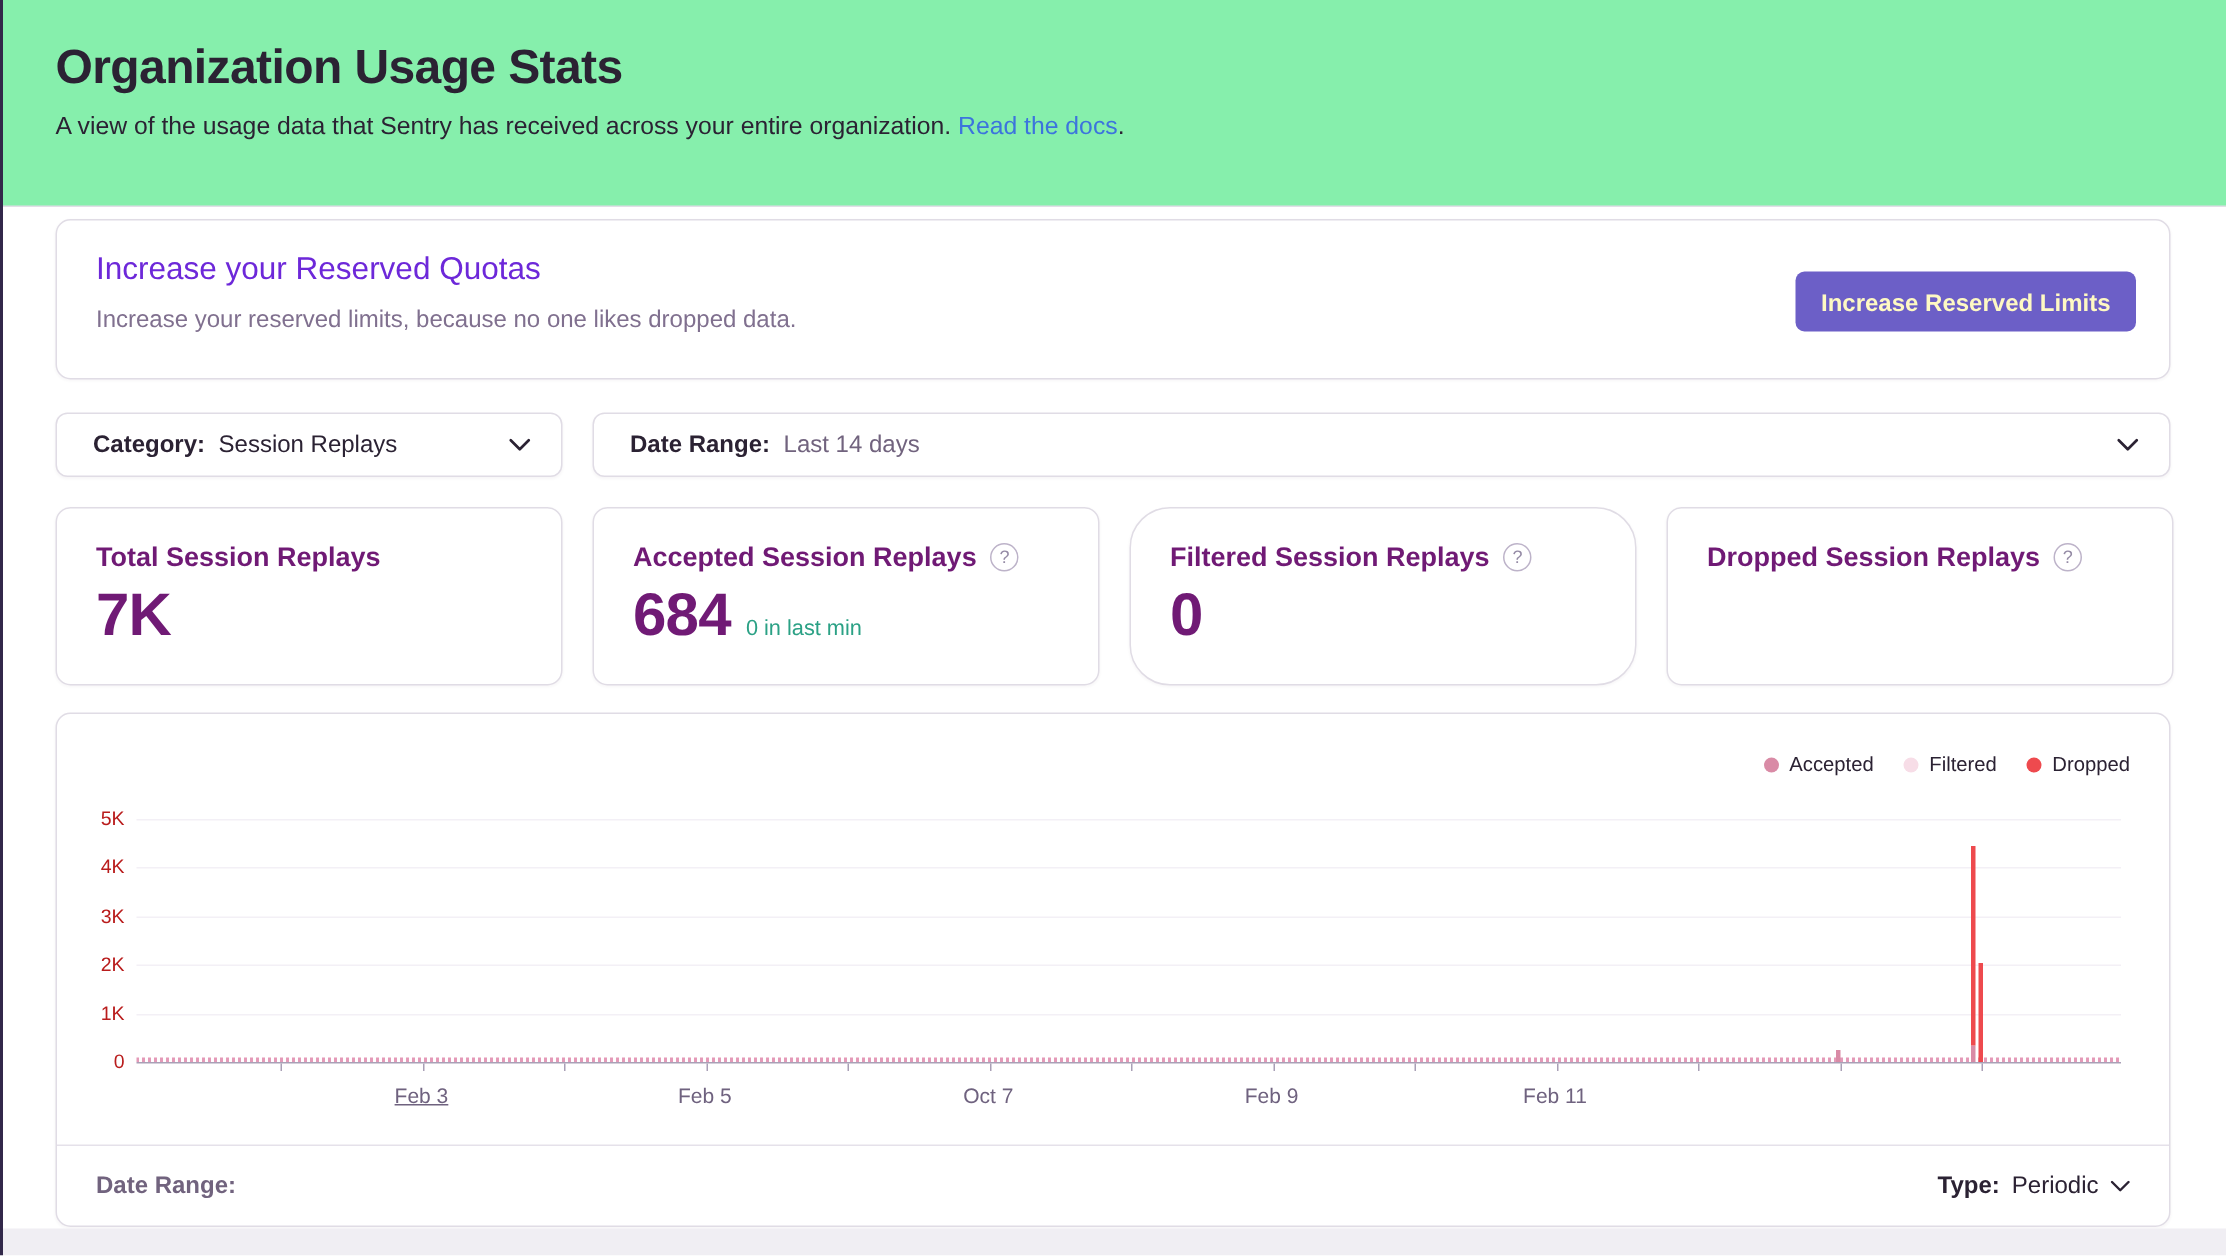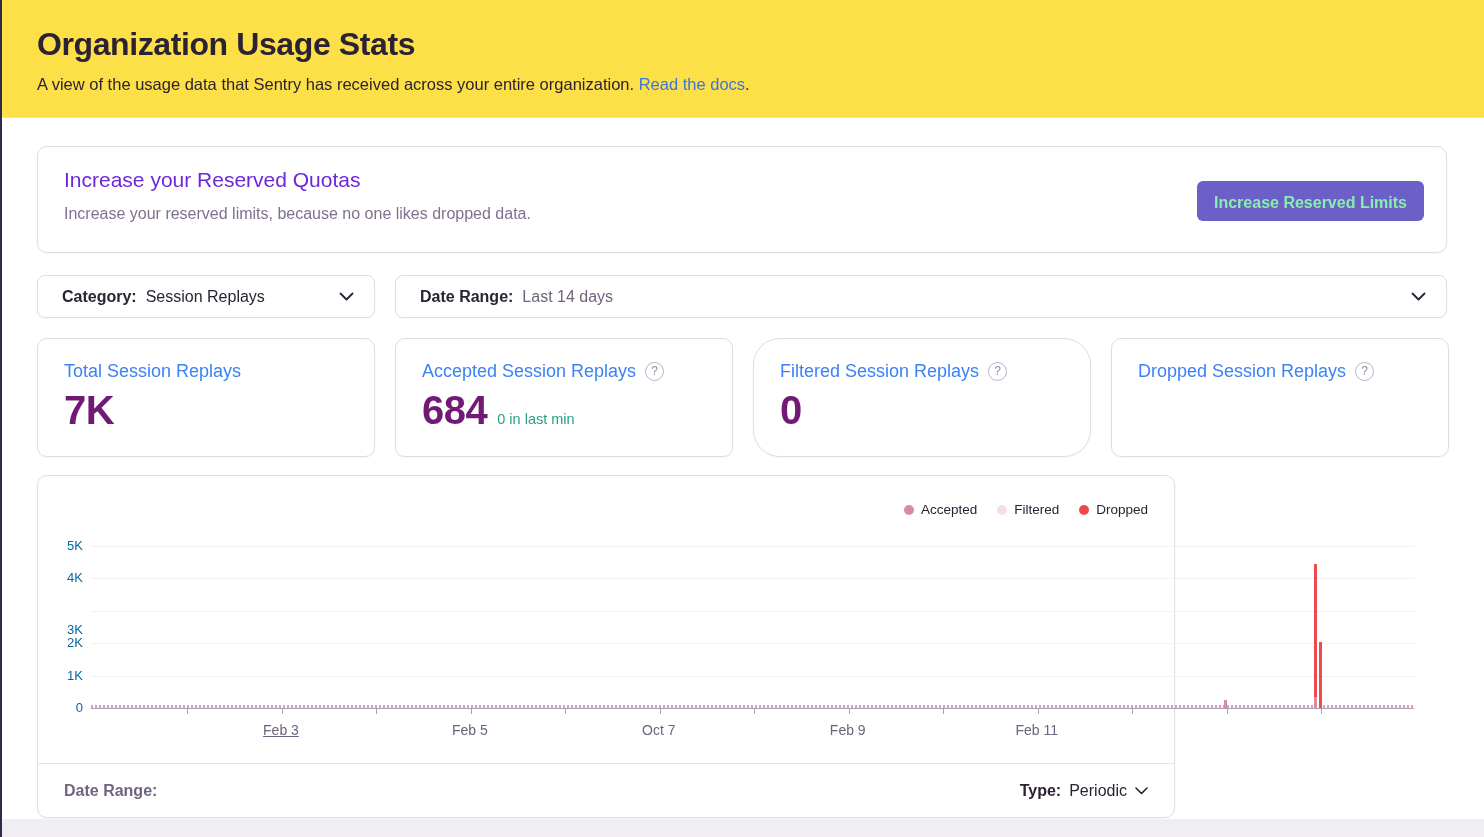--- a/index.html
+++ b/index.html
@@ -7,39 +7,39 @@
   body {
     width:1484px; height:837px; position:relative; overflow:hidden;
     background:#ffffff;
     font-family:"Liberation Sans","DejaVu Sans",sans-serif;
     color:#2b2233;
   }
   .left-edge { position:absolute; left:0; top:0; bottom:0; width:2px; background:#32284a; z-index:20; }
 
   
   .header {
-    position:absolute; top:0; left:0; right:0; height:118px;
-    background:#fde047; border-bottom:1px solid #e2dee7;
+    position:absolute; top:0; left:0; right:0; height:138px;
+    background:#86efac; border-bottom:1px solid #e2dee7;
     padding:26px 0 0 37px;
   }
   .page-title { margin:0; font-size:32px; font-weight:700; color:#2b2233; letter-spacing:-0.4px; }
   .page-subtitle { margin-top:12px; font-size:16.5px; color:#2b2233; }
   .docs-link { color:#3c74dd; text-decoration:none; cursor:pointer; }
 
   
   .panel {
     position:absolute; background:#fff; border:1px solid #e0dce5; border-radius:10px;
     box-shadow:0 1px 2px rgba(43,34,51,0.04);
   }
   .quota-card { left:37px; top:146px; width:1410px; height:107px; padding:21px 22px 0 26px; }
   .quota-title { font-size:21px; color:#6d28d9; }
   .quota-sub { margin-top:13px; font-size:16px; color:#80708f; }
   .quota-btn {
     position:absolute; right:22px; top:34px; height:40px;
-    background:#6c5fc7; color:#86efac; font-weight:700; font-size:16px;
+    background:#6c5fc7; color:#fef9c3; font-weight:700; font-size:16px;
     border:none; border-radius:6px; padding:13px 17px; cursor:pointer;
     font-family:inherit;
   }
 
   
   .dropdown {
     position:absolute; top:275px; height:43px; background:#fff;
     border:1px solid #e0dce5; border-radius:8px;
     box-shadow:0 1px 2px rgba(43,34,51,0.04);
     display:flex; align-items:center; padding:0 20px 0 24px; cursor:pointer;
@@ -49,40 +49,40 @@
   .dd-daterange { left:395px; width:1052px; }
   .dd-label { font-weight:700; color:#2b2233; margin-right:9px; }
   .dd-value { color:#2b2233; }
   .dd-value.muted { color:#71637e; }
   .dd-spacer { flex:1; }
   .chev { flex:none; }
 
   
   .score-card { top:338px; width:338px; height:119px; padding:22px 20px 0 26px; }
   .sc-title-row { display:flex; align-items:center; gap:9px; }
-  .sc-title { font-size:18px; font-weight:400; color:#3b82f6; }
+  .sc-title { font-size:18px; font-weight:700; color:#701a75; }
   .help-icon {
     width:19px; height:19px; border-radius:50%; border:1px solid #bdb3c9;
     color:#948aa5; font-size:12px; line-height:17px; text-align:center;
     flex:none; cursor:pointer;
   }
   .sc-value-row { margin-top:6px; display:flex; align-items:baseline; gap:10px; }
   .sc-value { font-size:40px; font-weight:600; color:#701a75; letter-spacing:-0.5px; }
   .sc-trend { font-size:14.5px; color:#2ba185; }
 
   
-  .chart-panel { left:37px; top:475px; width:1138px; height:343px; }
+  .chart-panel { left:37px; top:475px; width:1410px; height:343px; }
   .legend { position:absolute; top:26px; right:26px; display:flex; gap:20px; z-index:3; }
   .legend-item { display:flex; align-items:center; gap:7px; font-size:13.5px; color:#2b2233; cursor:pointer; }
   .legend-dot { width:10px; height:10px; border-radius:50%; flex:none; }
   .gridline { position:absolute; height:1px; background:#f3f0f6; }
   .axis-line { position:absolute; height:1px; background:#a9a0b6; }
   .accepted-strip { position:absolute; height:3px;
     background:repeating-linear-gradient(90deg,#e49ab8 0 2px,rgba(228,154,184,0) 2px 4px); }
-  .y-label { position:absolute; width:42px; text-align:right; font-size:13px; color:#0369a1; }
+  .y-label { position:absolute; width:42px; text-align:right; font-size:13px; color:#b91c1c; }
   .x-label { position:absolute; width:90px; text-align:center; font-size:14px; color:#6f627f; }
   .axis-tick { position:absolute; width:1px; height:5px; background:#a9a0b6; }
   .bar { position:absolute; width:3px; }
 
   
   .chart-footer {
     position:absolute; left:0; right:0; top:287px; height:55px;
     border-top:1px solid #e5e1ea;
     display:flex; align-items:center; justify-content:space-between;
     padding:0 26px; font-size:16px;
@@ -198,21 +198,21 @@
     </div>
   </div>
 <div class="gridline" style="left: 53px; width: 1323px; top: 199.6px;"></div>
     <div class="gridline" style="left: 53px; width: 1323px; top: 167.2px;"></div>
     <div class="gridline" style="left: 53px; width: 1323px; top: 134.8px;"></div>
     <div class="gridline" style="left: 53px; width: 1323px; top: 102.4px;"></div>
     <div class="gridline" style="left: 53px; width: 1323px; top: 70px;"></div>
     <div class="y-label" style="left: 3px; top: 224px;">0</div>
     <div class="y-label" style="left: 3px; top: 191.6px;">1K</div>
     <div class="y-label" style="left: 3px; top: 159.2px;">2K</div>
-    <div class="y-label" style="left: 3px; top: 126.8px; margin-top: 19px;">3K</div>
+    <div class="y-label" style="left: 3px; top: 126.8px;">3K</div>
     <div class="y-label" style="left: 3px; top: 94.4px;">4K</div>
     <div class="y-label" style="left: 3px; top: 62px;">5K</div>
     <div class="axis-line" style="left: 53px; width: 1323px; top: 232px;"></div>
     <div class="accepted-strip" style="left: 53px; width: 1323px; top: 229px;"></div>
     <div class="axis-tick" style="left: 149.05px; top: 233px;"></div>
     <div class="axis-tick" style="left: 243.578px; top: 233px;"></div>
     <div class="axis-tick" style="left: 338.106px; top: 233px;"></div>
     <div class="axis-tick" style="left: 432.635px; top: 233px;"></div>
     <div class="axis-tick" style="left: 527.163px; top: 233px;"></div>
     <div class="axis-tick" style="left: 621.692px; top: 233px;"></div>

